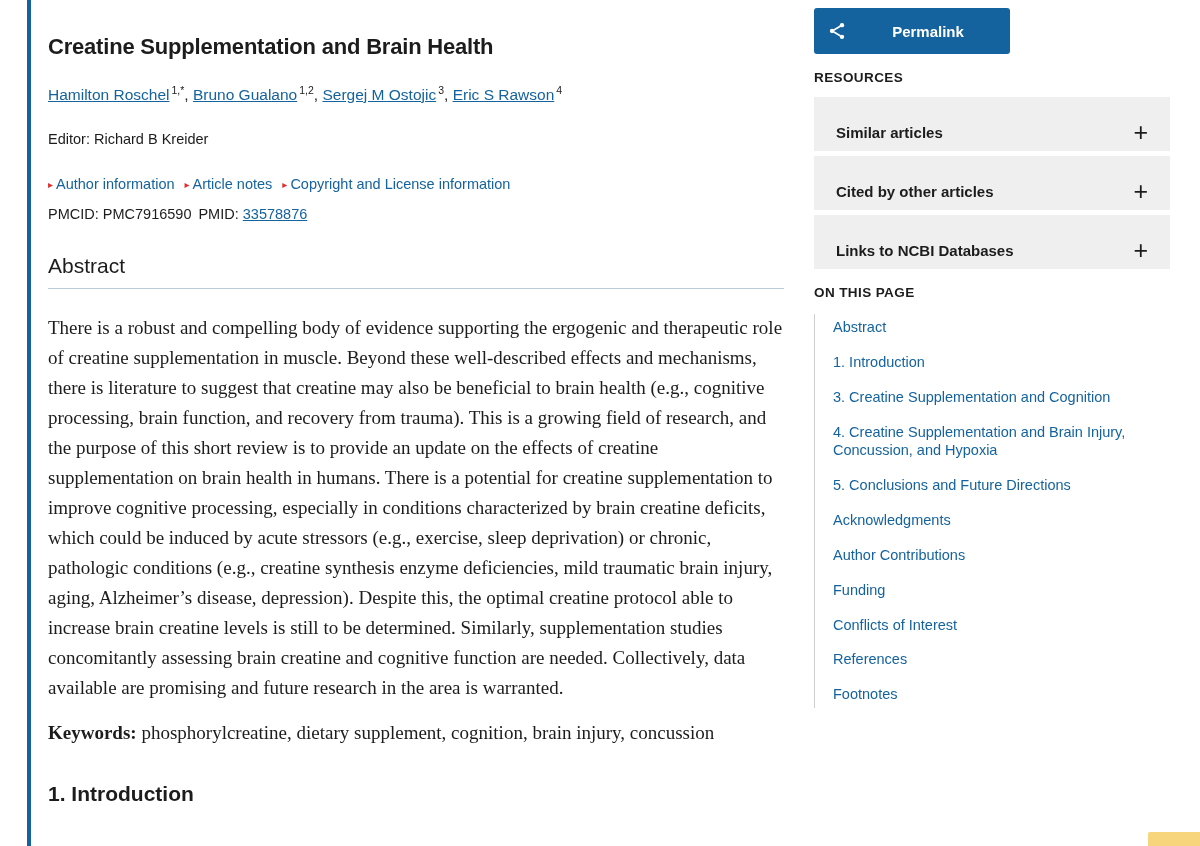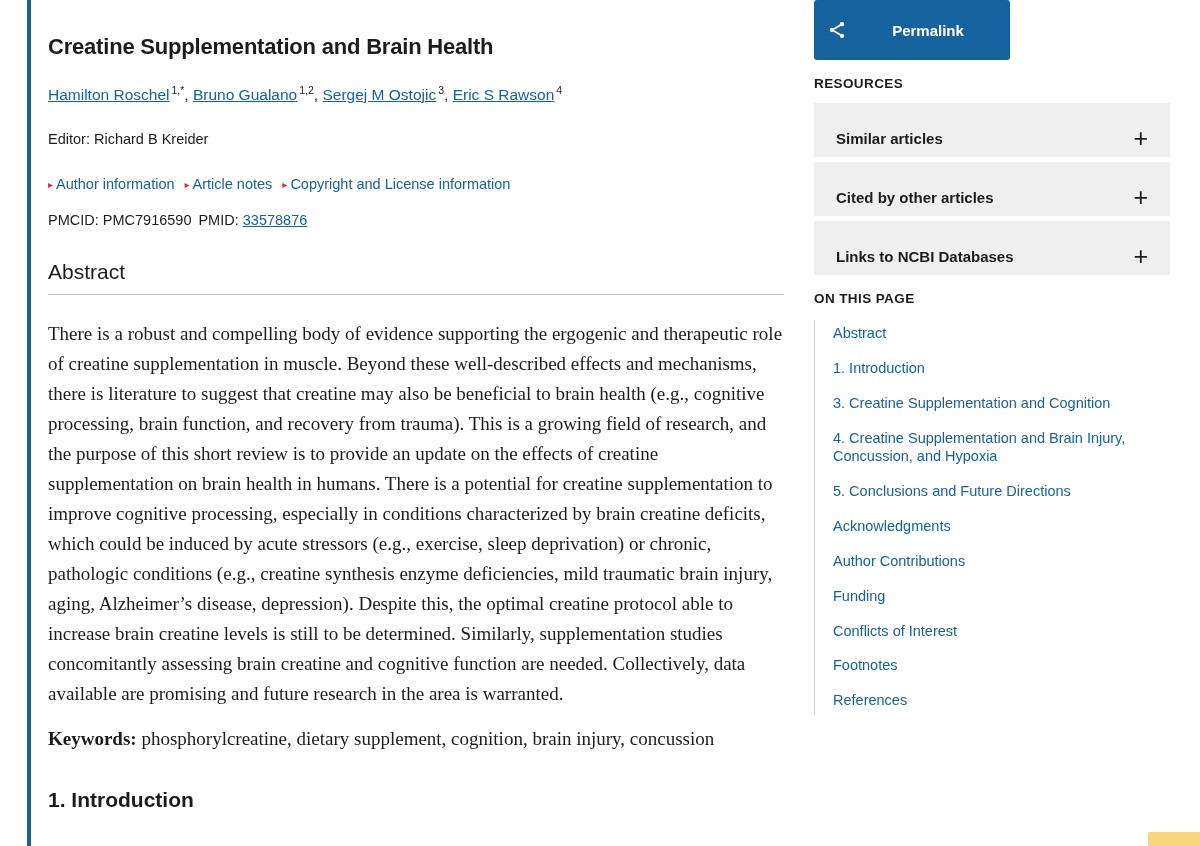--- a/index.html
+++ b/index.html
@@ -88,21 +88,21 @@
   }
   .tri {
     color: #e03030;
     font-size: 10px;
     margin-right: 3px;
     display: inline-block;
     transform: translateY(-1px);
   }
 
   .ids-row {
-    margin-top: 18px;
+    margin-top: 12px;
     font-size: 14.5px;
     color: #1c1c1c;
   }
   .ids-row .pmid-link {
     color: #15639e;
     text-decoration: underline;
     cursor: pointer;
   }
   .id-gap { display: inline-block; width: 7px; }
 
@@ -140,23 +140,23 @@
 
   
   .side-col {
     position: absolute;
     left: 814px;
     top: 0;
     width: 356px;
   }
 
   .permalink-btn {
-    margin-top: 0;
+    margin-top: 8px;
     width: 196px;
-    height: 60px;
+    height: 46px;
     background: #15639e;
     border: none;
     border-radius: 3px;
     color: #ffffff;
     font-family: "Liberation Sans", sans-serif;
     font-size: 15px;
     font-weight: bold;
     display: flex;
     align-items: center;
     cursor: pointer;
@@ -304,19 +304,19 @@
     <nav class="toc">
       <a class="toc-item">Abstract</a>
       <a class="toc-item">1. Introduction</a>
       <a class="toc-item">3. Creatine Supplementation and Cognition</a>
       <a class="toc-item">4. Creatine Supplementation and Brain Injury, Concussion, and Hypoxia</a>
       <a class="toc-item">5. Conclusions and Future Directions</a>
       <a class="toc-item">Acknowledgments</a>
       <a class="toc-item">Author Contributions</a>
       <a class="toc-item">Funding</a>
       <a class="toc-item">Conflicts of Interest</a>
+      <a class="toc-item">References</a>
       <a class="toc-item">Footnotes</a>
-      <a class="toc-item">References</a>
     </nav>
   </div>
 
   <div class="yellow-bar"></div>
 </div>
 
 </body></html>

